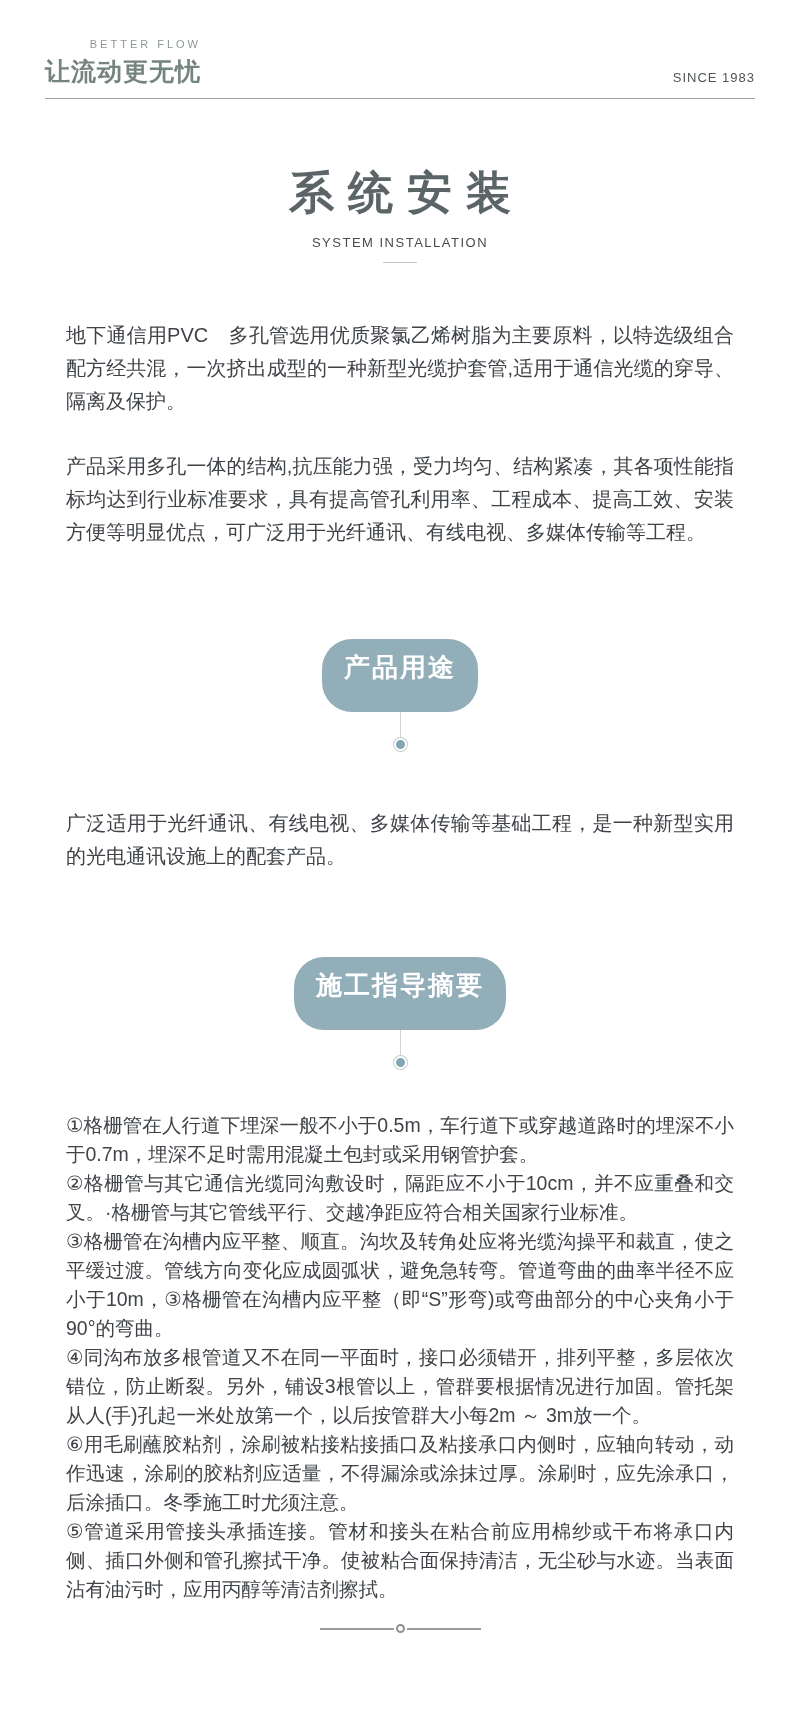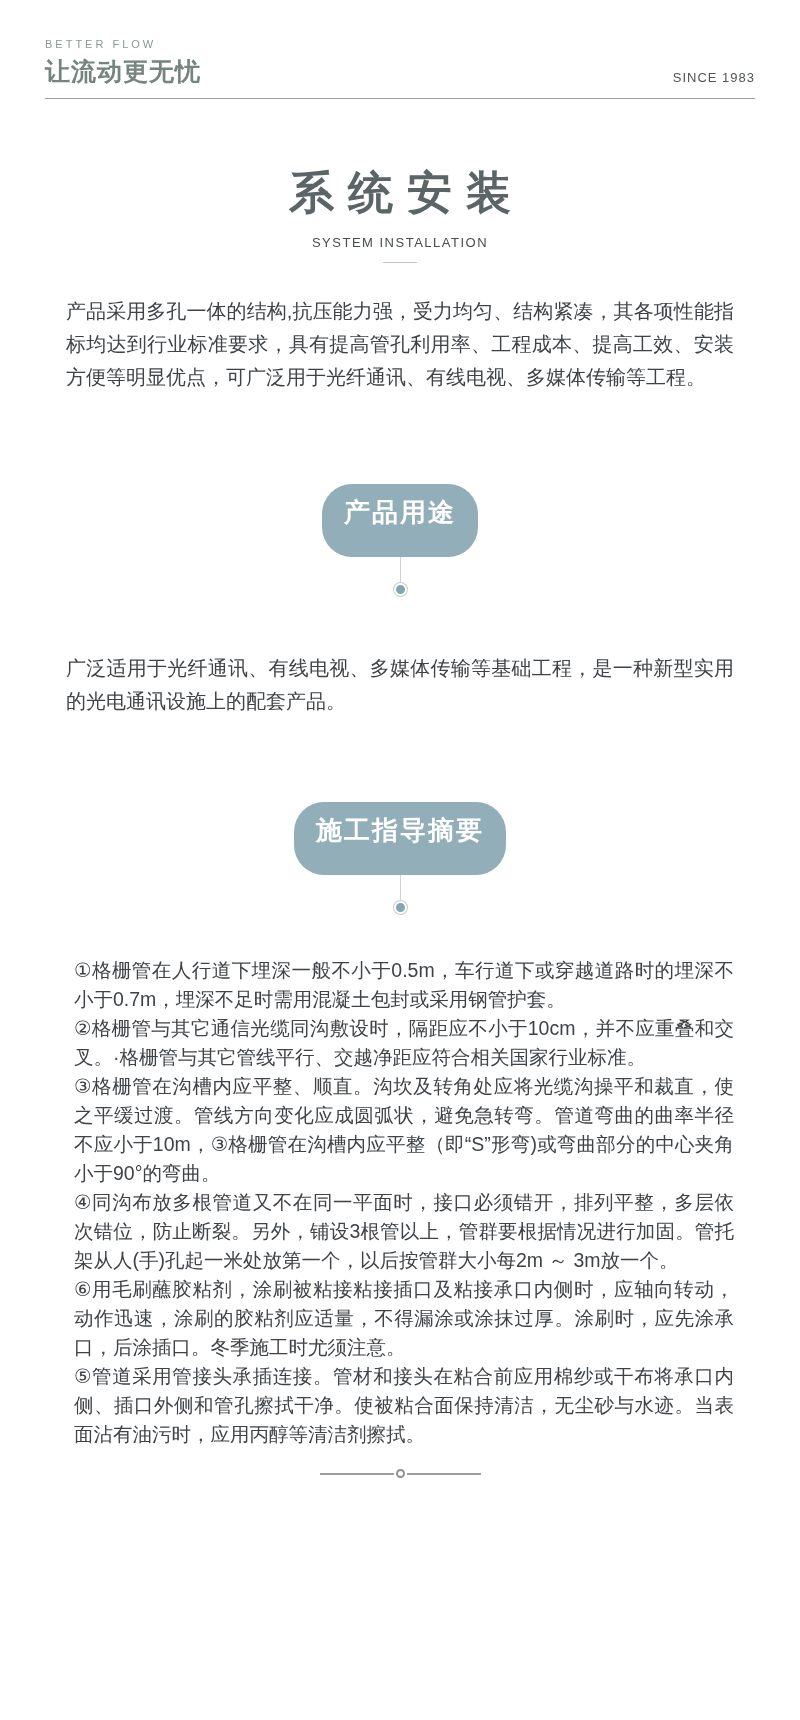--- a/index.html
+++ b/index.html
@@ -16,21 +16,21 @@
   html,body{width:800px;background:#ffffff;}
   body{
     height:1720px;
     overflow:hidden;
     font-family:"Liberation Sans","DejaVu Sans",sans-serif;
     color:var(--body-text);
   }
   .page{padding:38px 45px 0 45px;}
 
   
-  .header-row{display:flex;justify-content:space-between;align-items:flex-end;}
+  .header-row{display:flex;justify-content:space-between;align-items:flex-end;text-align:right;}
   .brand-tagline{font-size:11px;letter-spacing:3px;color:var(--tagline);font-weight:500;}
   .brand-logo{margin-top:5px;font-size:25px;font-weight:800;letter-spacing:1px;color:var(--logo);}
   .brand-since{font-size:13px;letter-spacing:1px;color:var(--since);padding-bottom:3px;}
   .header-rule{height:1px;background:var(--rule);margin-top:10px;}
 
   
   .title-block{text-align:center;margin-top:64px;}
   .page-title{
     font-size:45px;font-weight:700;color:var(--title);
     letter-spacing:14px;padding-left:14px;
@@ -60,21 +60,21 @@
   .connector-line{width:1px;height:26px;background:#cfd3d3;}
   .connector-dot{
     width:13px;height:13px;border-radius:50%;
     background:var(--dot);border:2px solid #ffffff;
     box-shadow:0 0 0 1px #c9cdcd;
   }
 
   .usage-body{margin-top:56px;}
 
   
-  .guide-list{margin-top:42px;margin-left:8px;}
+  .guide-list{margin-top:42px;}
   .guide-item{
     font-size:19.5px;line-height:29px;color:var(--body-text);
     text-align:justify;
   }
 
   
   .end-ornament{display:flex;align-items:center;justify-content:center;margin-top:20px;}
   .end-line{width:74px;height:2px;background:#9c9c9c;}
   .end-circle{
     width:9px;height:9px;border:2px solid #8f8f8f;border-radius:50%;
@@ -96,20 +96,21 @@
   <div class="header-rule"></div>
 
   <div class="title-block">
     <div class="page-title">系统安装</div>
     <div class="page-subtitle">SYSTEM INSTALLATION</div>
     <div class="title-rule"></div>
   </div>
 
   <div class="content">
 
+    <p class="body-text p-intro-1">地下通信用PVC　多孔管选用优质聚氯乙烯树脂为主要原料，以特选级组合配方经共混，一次挤出成型的一种新型光缆护套管,适用于通信光缆的穿导、隔离及保护。</p>
     <p class="body-text p-intro-2">产品采用多孔一体的结构,抗压能力强，受力均匀、结构紧凑，其各项性能指标均达到行业标准要求，具有提高管孔利用率、工程成本、提高工效、安装方便等明显优点，可广泛用于光纤通讯、有线电视、多媒体传输等工程。</p>
 
     <div class="badge-wrap usage">
       <div class="badge">产品用途</div>
       <div class="connector-line"></div>
       <div class="connector-dot"></div>
     </div>
 
     <p class="body-text usage-body">广泛适用于光纤通讯、有线电视、多媒体传输等基础工程，是一种新型实用的光电通讯设施上的配套产品。</p>
 

